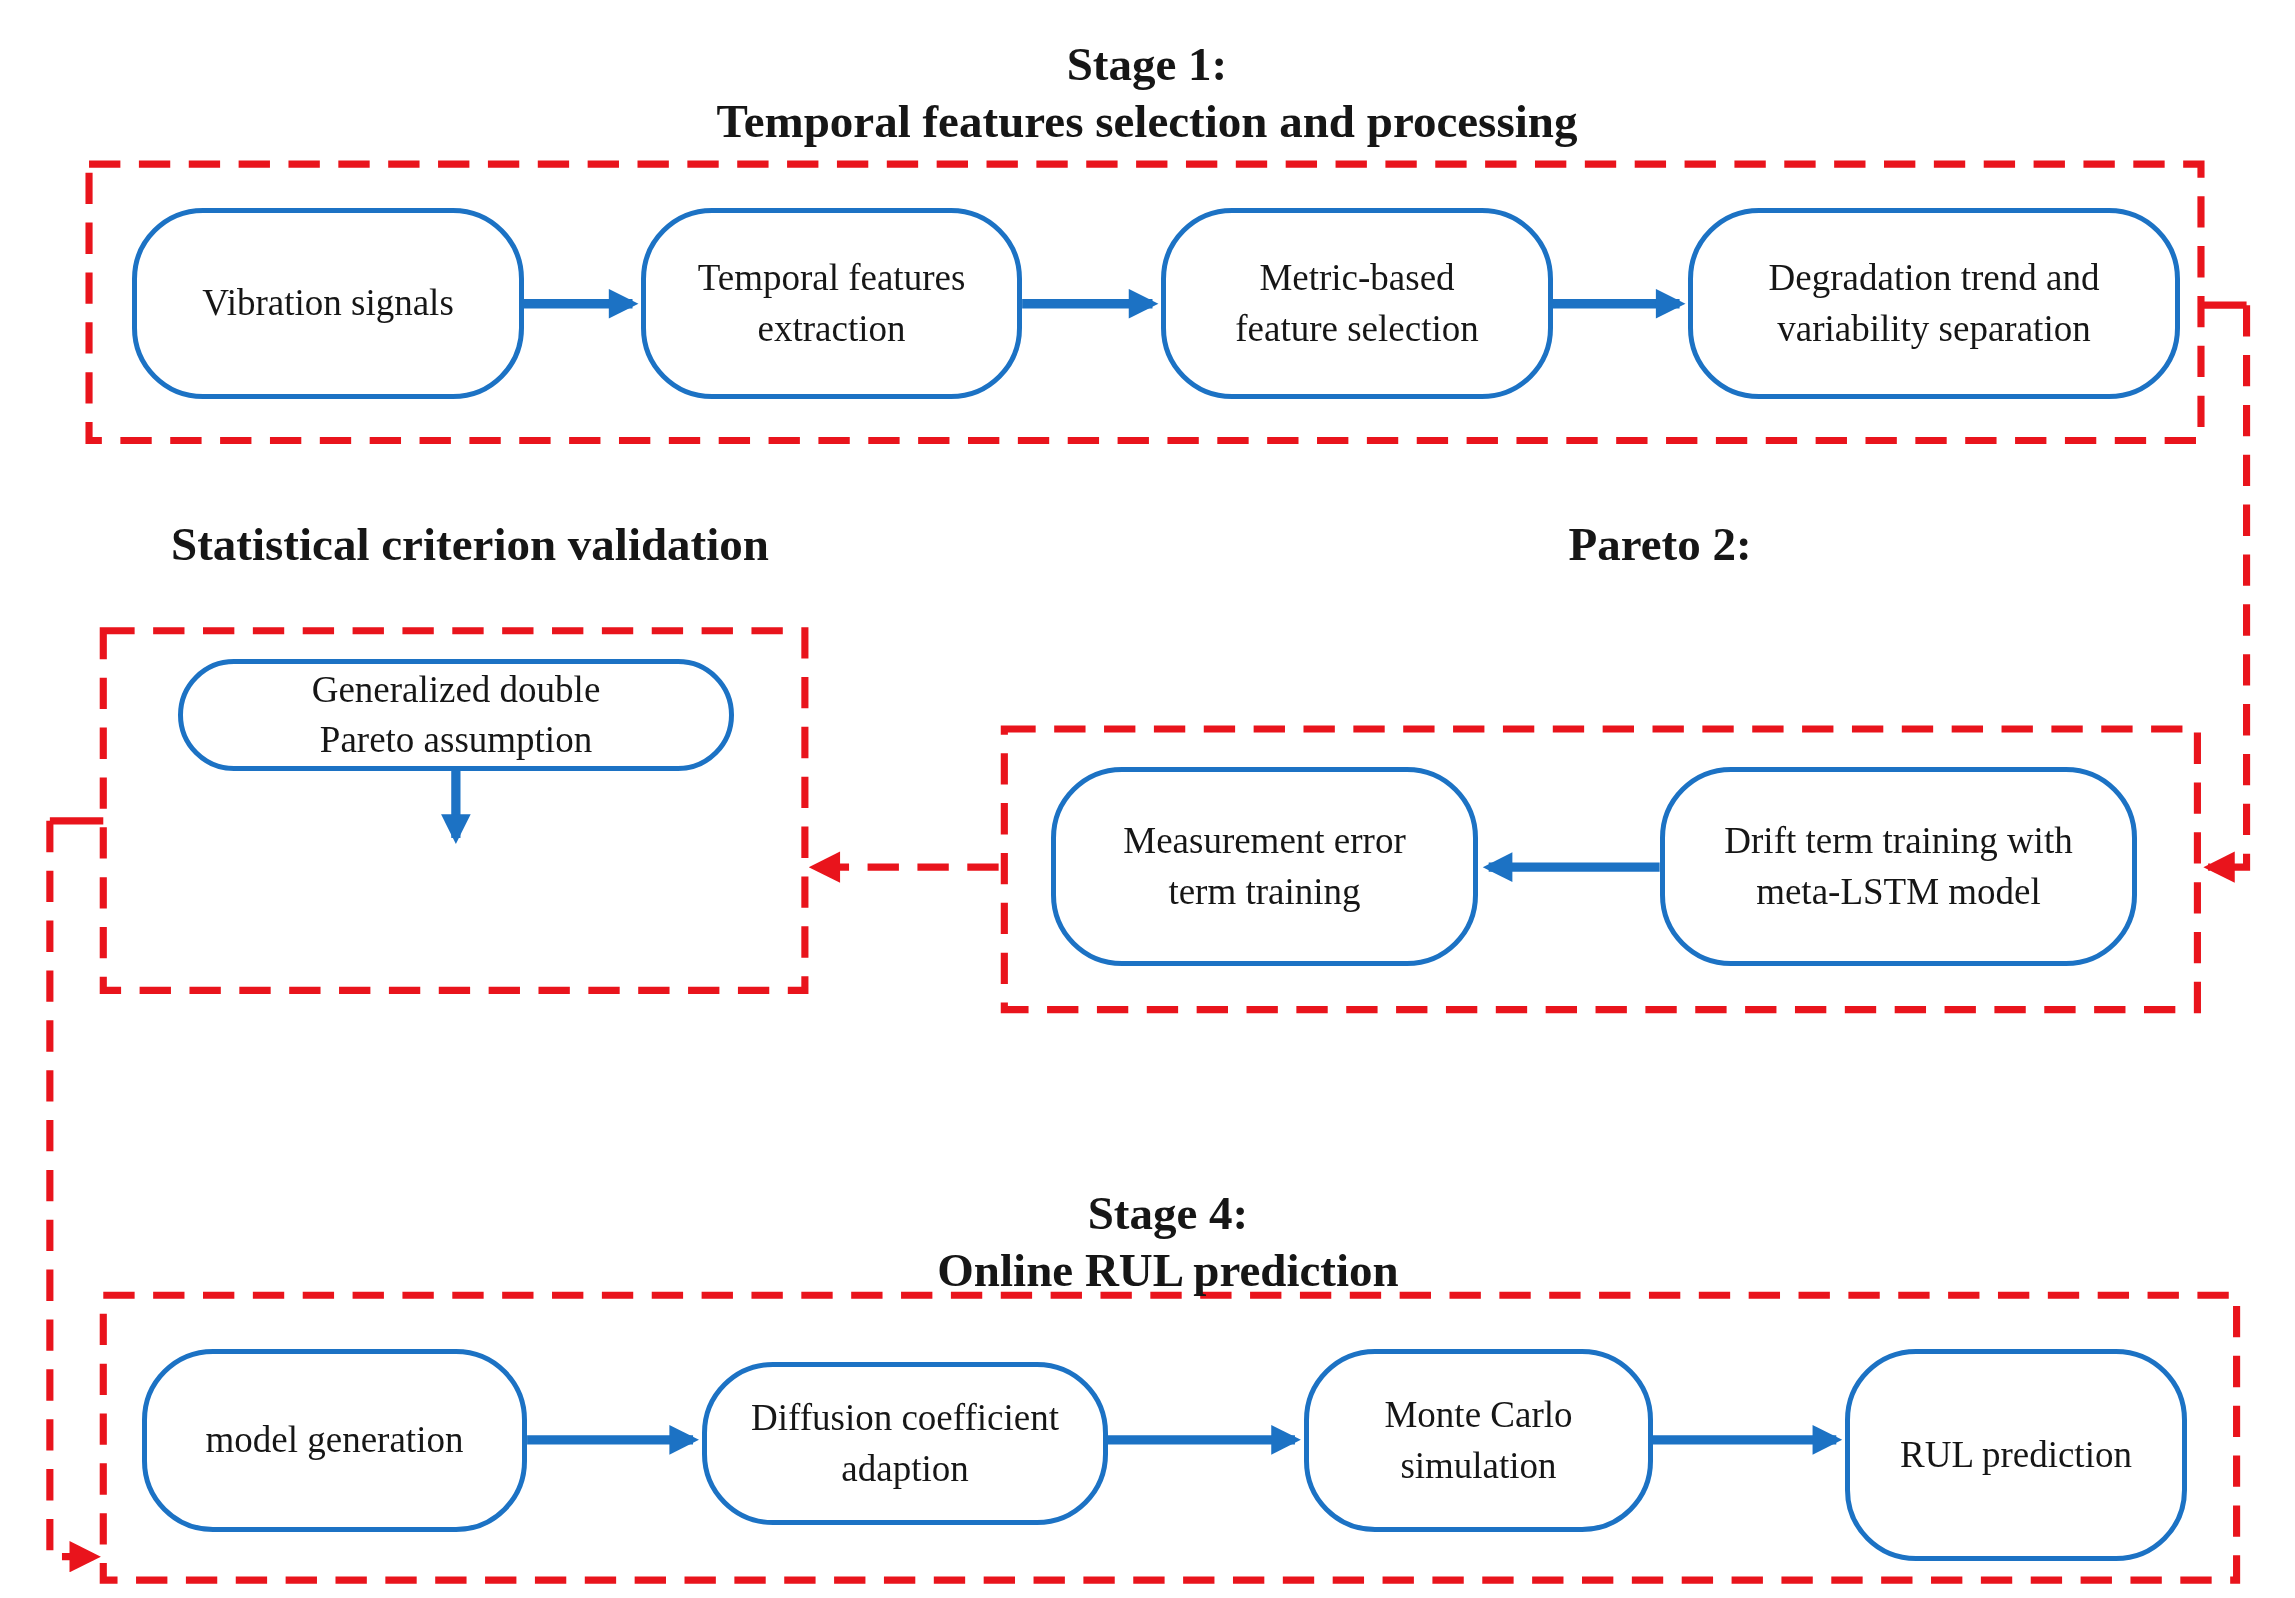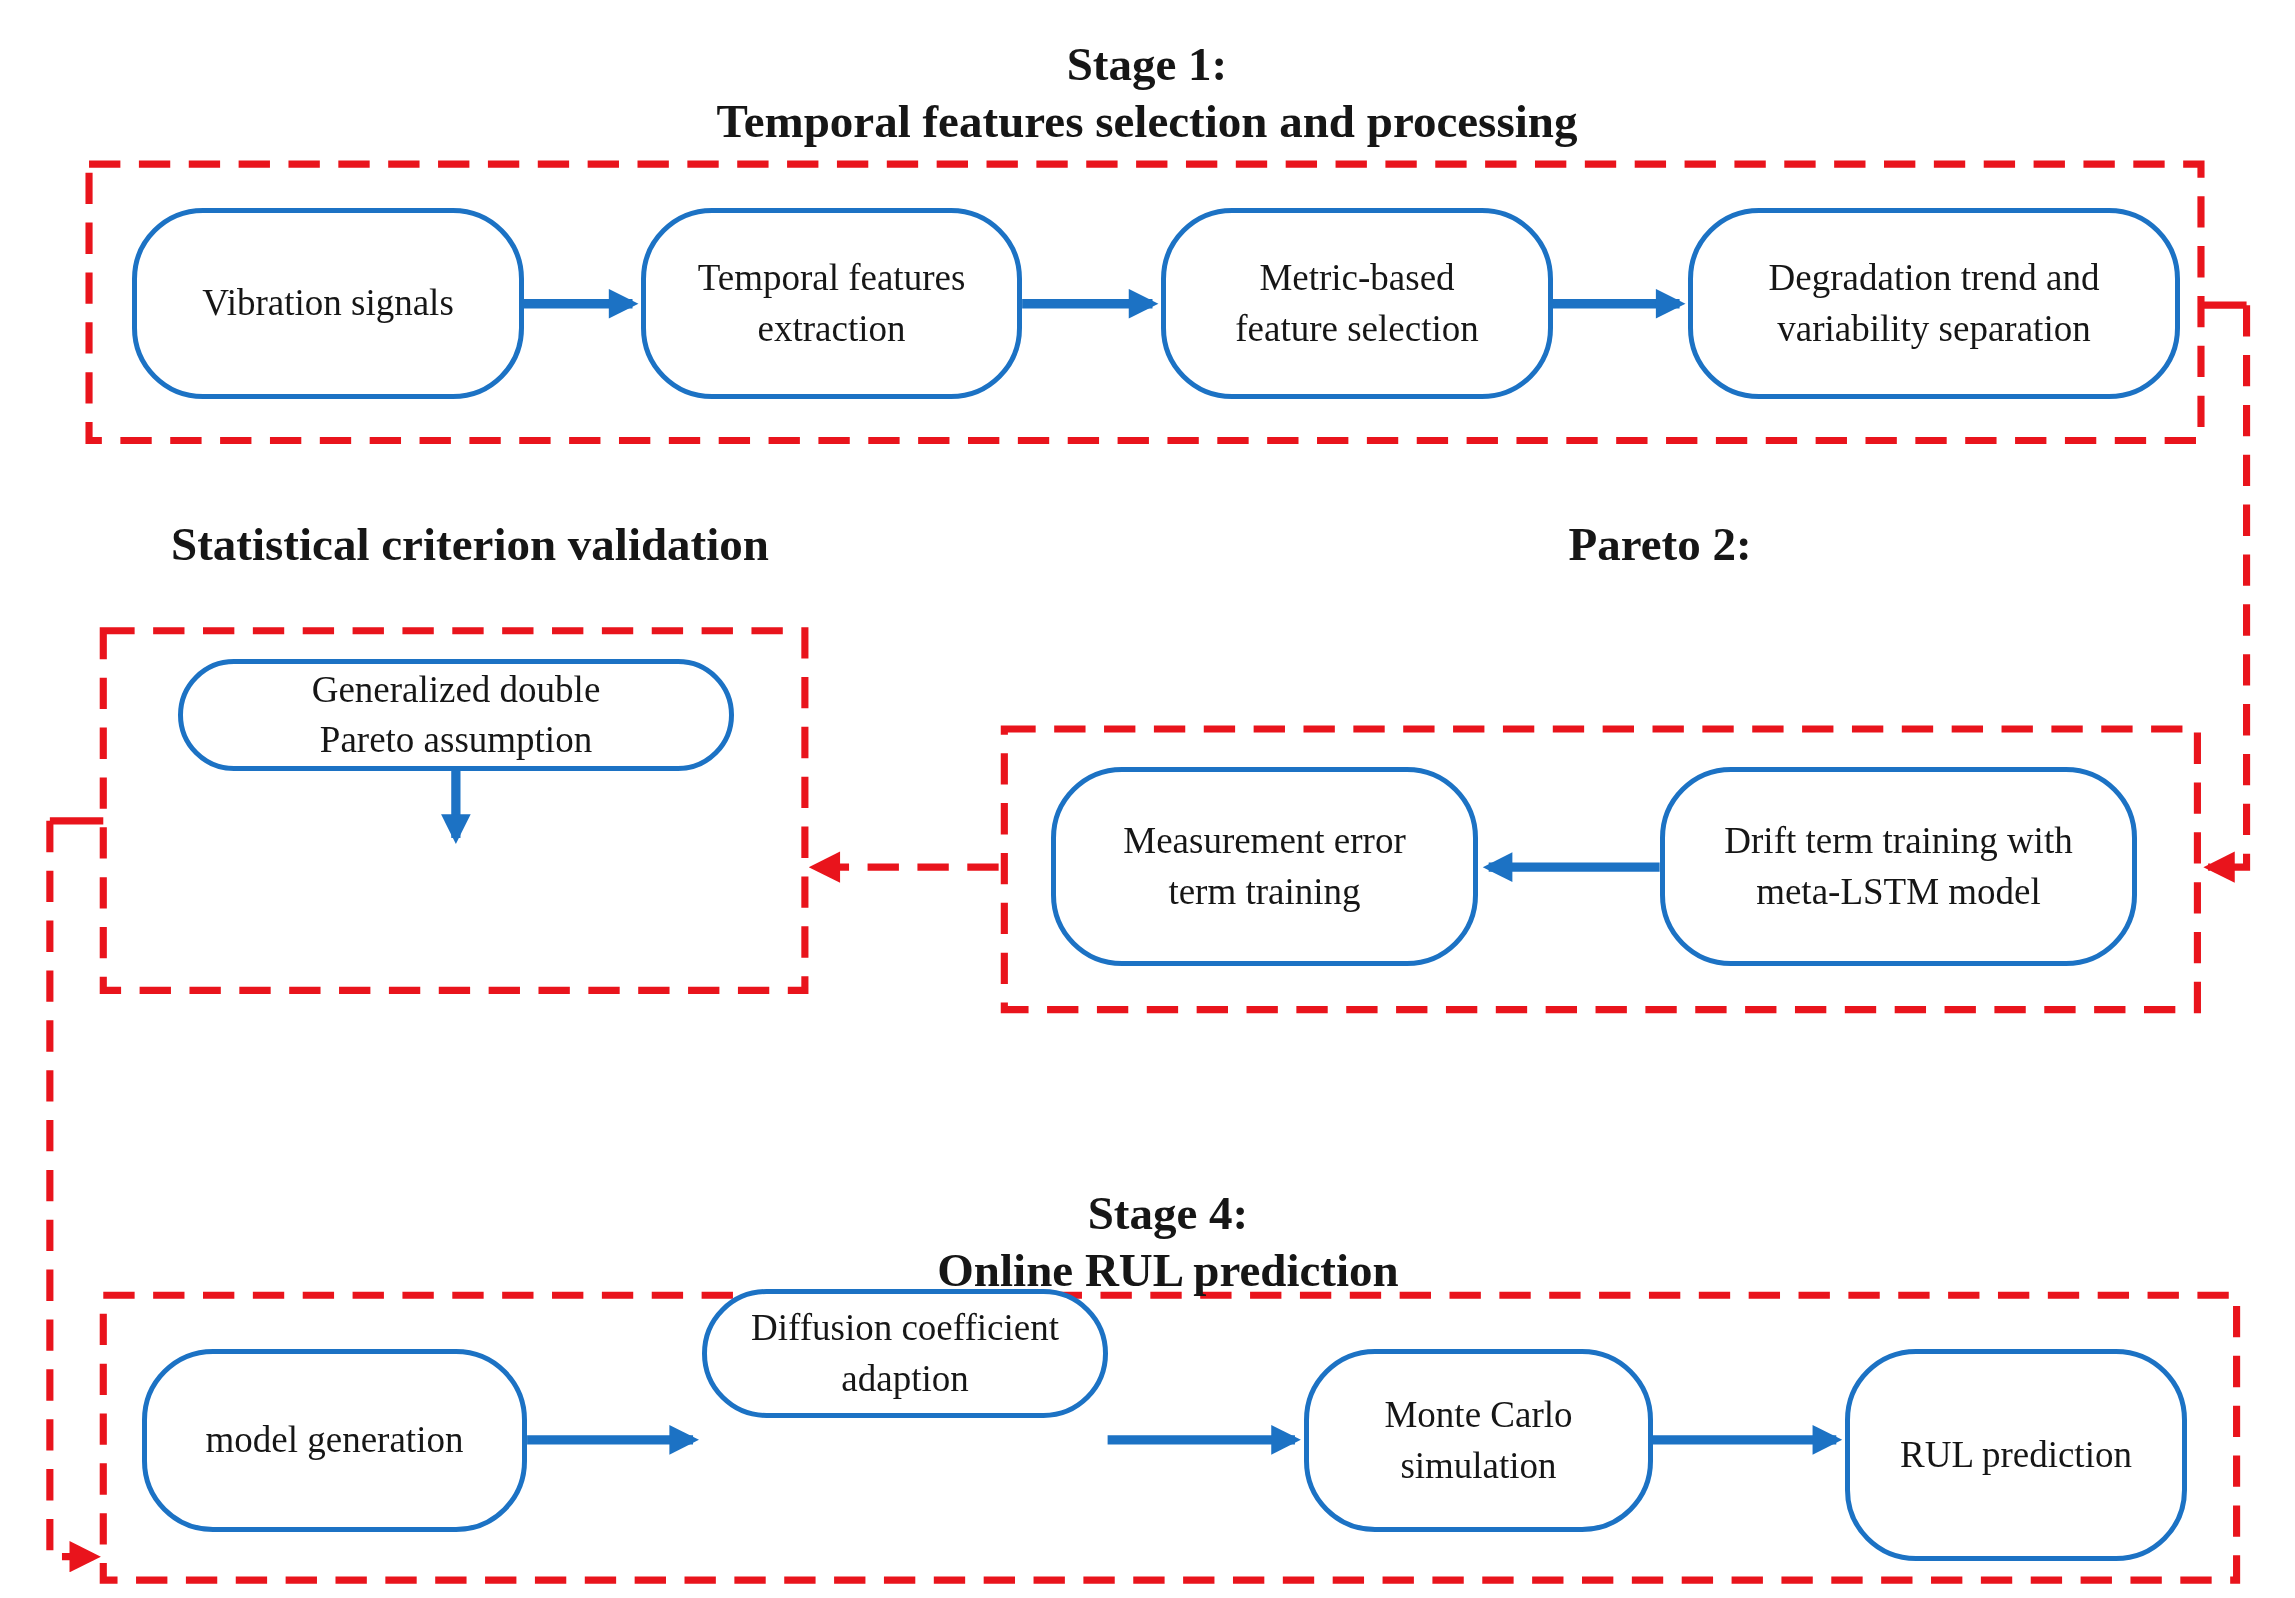--- a/index.html
+++ b/index.html
@@ -116,20 +116,20 @@
 
   <div class="node" style="left:1051px;top:767px;width:427px;height:199px;">Measurement error
 term training</div>
   <div class="node" style="left:1660px;top:767px;width:477px;height:199px;">Drift term training with
 meta-LSTM model</div>
 
   <div class="node" style="left:178px;top:659px;width:556px;height:112px;">Generalized double
 Pareto assumption</div>
 
   <div class="node" style="left:142px;top:1349px;width:385px;height:183px;">model generation</div>
-  <div class="node" style="left:702px;top:1289px;width:406px;height:129px;">Diffusion coefficient
+  <div class="node" style="left:702px;top:1362px;width:406px;height:163px;">Diffusion coefficient
 adaption</div>
   <div class="node" style="left:1304px;top:1349px;width:349px;height:183px;">Monte Carlo
 simulation</div>
   <div class="node" style="left:1845px;top:1349px;width:342px;height:212px;">RUL prediction</div>
 
 </div>
 
 
 </body></html>

